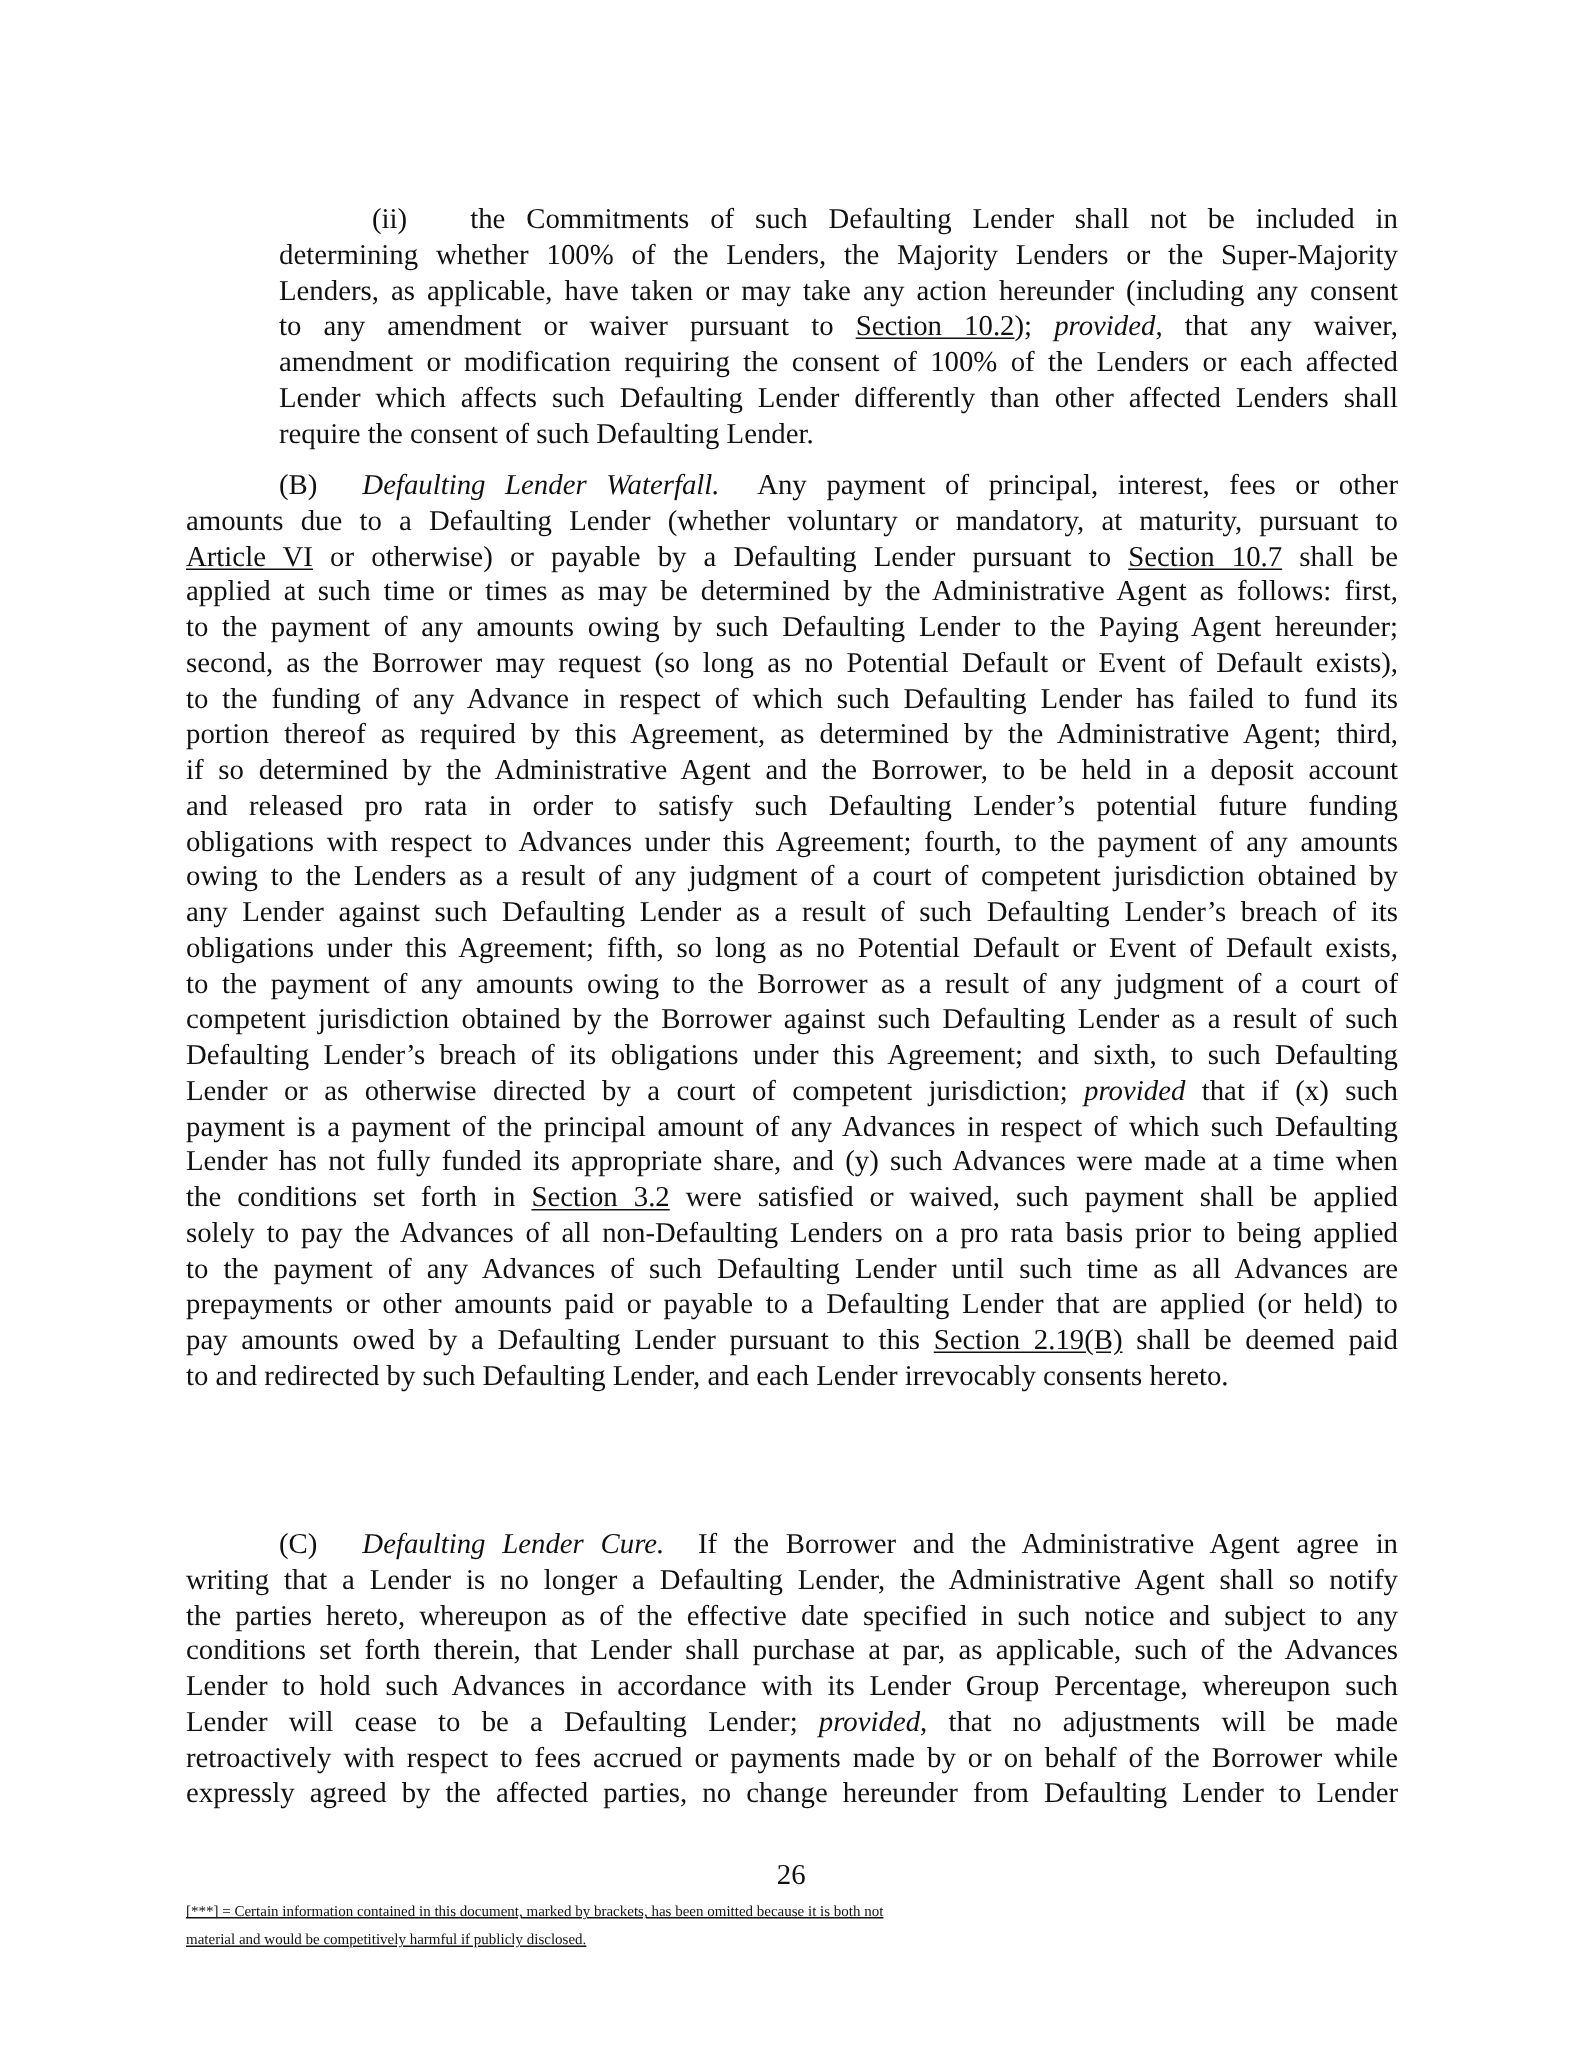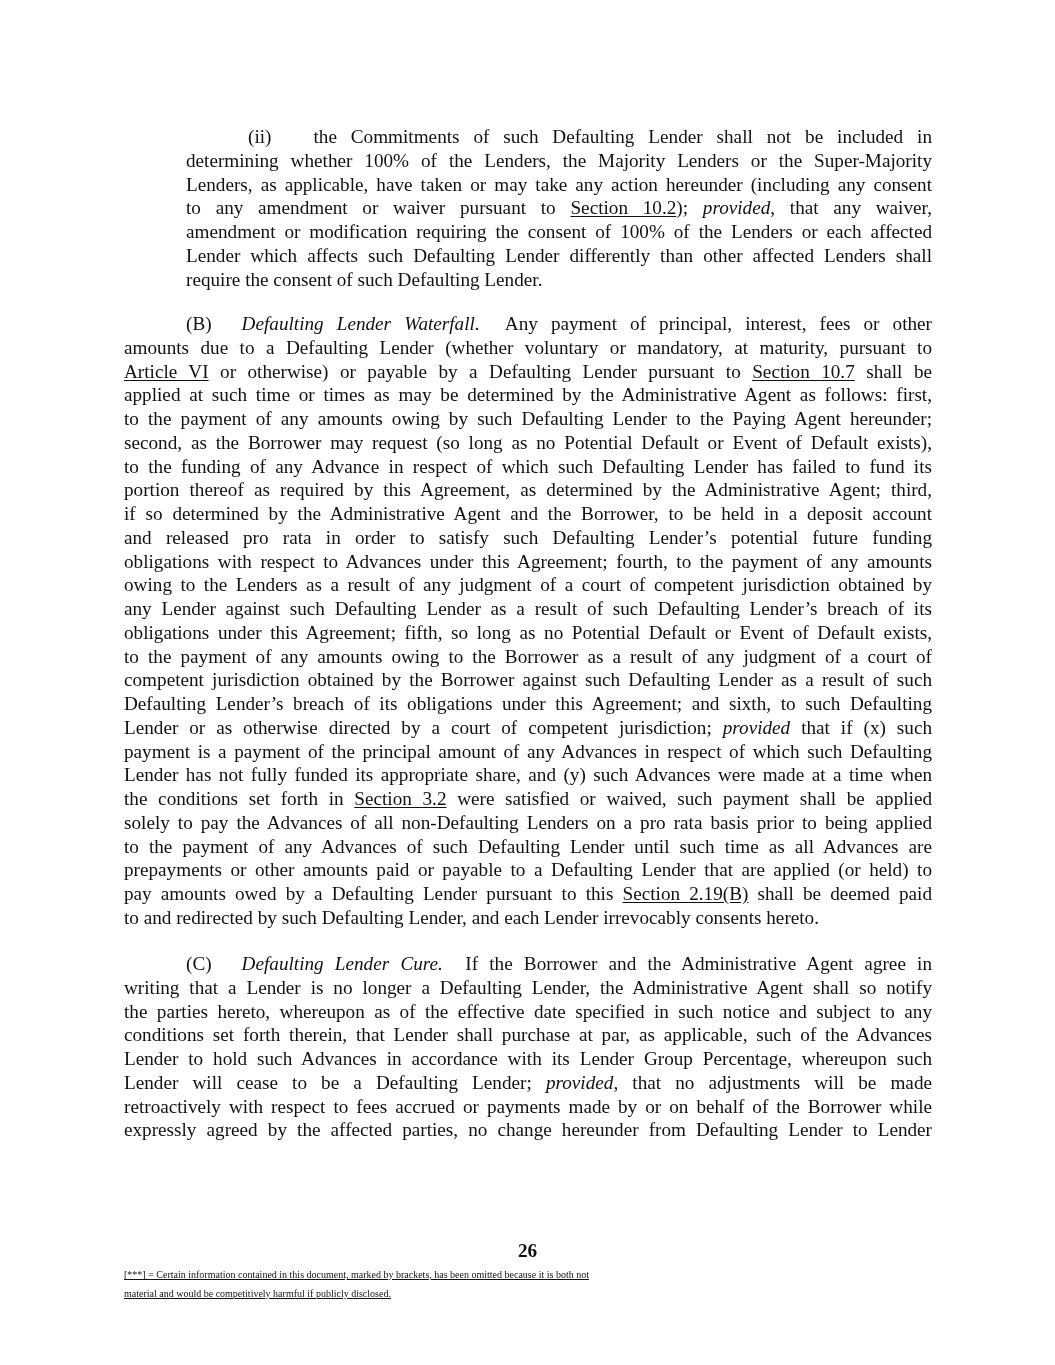--- a/index.html
+++ b/index.html
@@ -6,29 +6,29 @@
   body { width: 1055px; height: 1365px; position: relative; overflow: hidden;
          font-family: "Liberation Serif", "DejaVu Serif", serif; color: #111111; }
   .page { position: absolute; left: 0; top: 0; width: 1055px; height: 1365px; }
   .block { position: absolute; }
   .line { display: block; font-size: 19.2px; line-height: 23.75px; height: 23.75px;
           text-align: justify; text-align-last: justify; white-space: nowrap; overflow: visible; }
   .line.last { text-align-last: left; }
   .line span { white-space: pre; }
   .u { text-decoration: underline; text-underline-offset: 2px; }
   .i { font-style: italic; }
-  .pageno { position: absolute; top: 1240px; left: 0; width: 1055px; text-align: center; font-size: 19.2px; font-weight: bold; }
+  .pageno { position: absolute; top: 1240px; left: 0; width: 1055px; text-align: center; font-size: 19.2px; }
   .footnote { position: absolute; left: 124px; top: 1265px; width: 810px; font-size: 10px; line-height: 19px; text-decoration: underline; }
 </style>
 </head>
 <body>
 
 <div class="page">
 
-  <div class="block" style="left:186px; top:125px; width:746px;">
+  <div class="block" style="left:186px; top:135px; width:746px;">
     <div class="line" style="margin-left:62px;">
       <span>(ii)</span><span style="display:inline-block;width:42px;"></span><span>the Commitments of such Defaulting Lender shall not be included in</span>
     </div>
     <div class="line">determining whether 100% of the Lenders, the Majority Lenders or the Super-Majority</div>
     <div class="line">Lenders, as applicable, have taken or may take any action hereunder (including any consent</div>
     <div class="line"><span>to any amendment or waiver pursuant to </span><span class="u">Section 10.2</span><span>); </span><span class="i">provided</span><span>, that any waiver,</span></div>
     <div class="line">amendment or modification requiring the consent of 100% of the Lenders or each affected</div>
     <div class="line">Lender which affects such Defaulting Lender differently than other affected Lenders shall</div>
     <div class="line last">require the consent of such Defaulting Lender.</div>
   </div>
@@ -57,21 +57,21 @@
     <div class="line">payment is a payment of the principal amount of any Advances in respect of which such Defaulting</div>
     <div class="line">Lender has not fully funded its appropriate share, and (y) such Advances were made at a time when</div>
     <div class="line"><span>the conditions set forth in </span><span class="u">Section 3.2</span><span> were satisfied or waived, such payment shall be applied</span></div>
     <div class="line">solely to pay the Advances of all non-Defaulting Lenders on a pro rata basis prior to being applied</div>
     <div class="line">to the payment of any Advances of such Defaulting Lender until such time as all Advances are</div>
     <div class="line">prepayments or other amounts paid or payable to a Defaulting Lender that are applied (or held) to</div>
     <div class="line"><span>pay amounts owed by a Defaulting Lender pursuant to this </span><span class="u">Section 2.19(B)</span><span> shall be deemed paid</span></div>
     <div class="line last">to and redirected by such Defaulting Lender, and each Lender irrevocably consents hereto.</div>
   </div>
 
-  <div class="block" style="left:124px; top:952px; width:808px;">
+  <div class="block" style="left:124px; top:1018px; width:808px;">
     <div class="line" style="margin-left:62px;">
       <span>(C)</span><span style="display:inline-block;width:30px;"></span><span class="i">Defaulting Lender Cure.</span><span>  </span><span>If the Borrower and the Administrative Agent agree in</span>
     </div>
     <div class="line">writing that a Lender is no longer a Defaulting Lender, the Administrative Agent shall so notify</div>
     <div class="line">the parties hereto, whereupon as of the effective date specified in such notice and subject to any</div>
     <div class="line">conditions set forth therein, that Lender shall purchase at par, as applicable, such of the Advances</div>
     <div class="line">Lender to hold such Advances in accordance with its Lender Group Percentage, whereupon such</div>
     <div class="line"><span>Lender will cease to be a Defaulting Lender; </span><span class="i">provided</span><span>, that no adjustments will be made</span></div>
     <div class="line">retroactively with respect to fees accrued or payments made by or on behalf of the Borrower while</div>
     <div class="line">expressly agreed by the affected parties, no change hereunder from Defaulting Lender to Lender</div>

